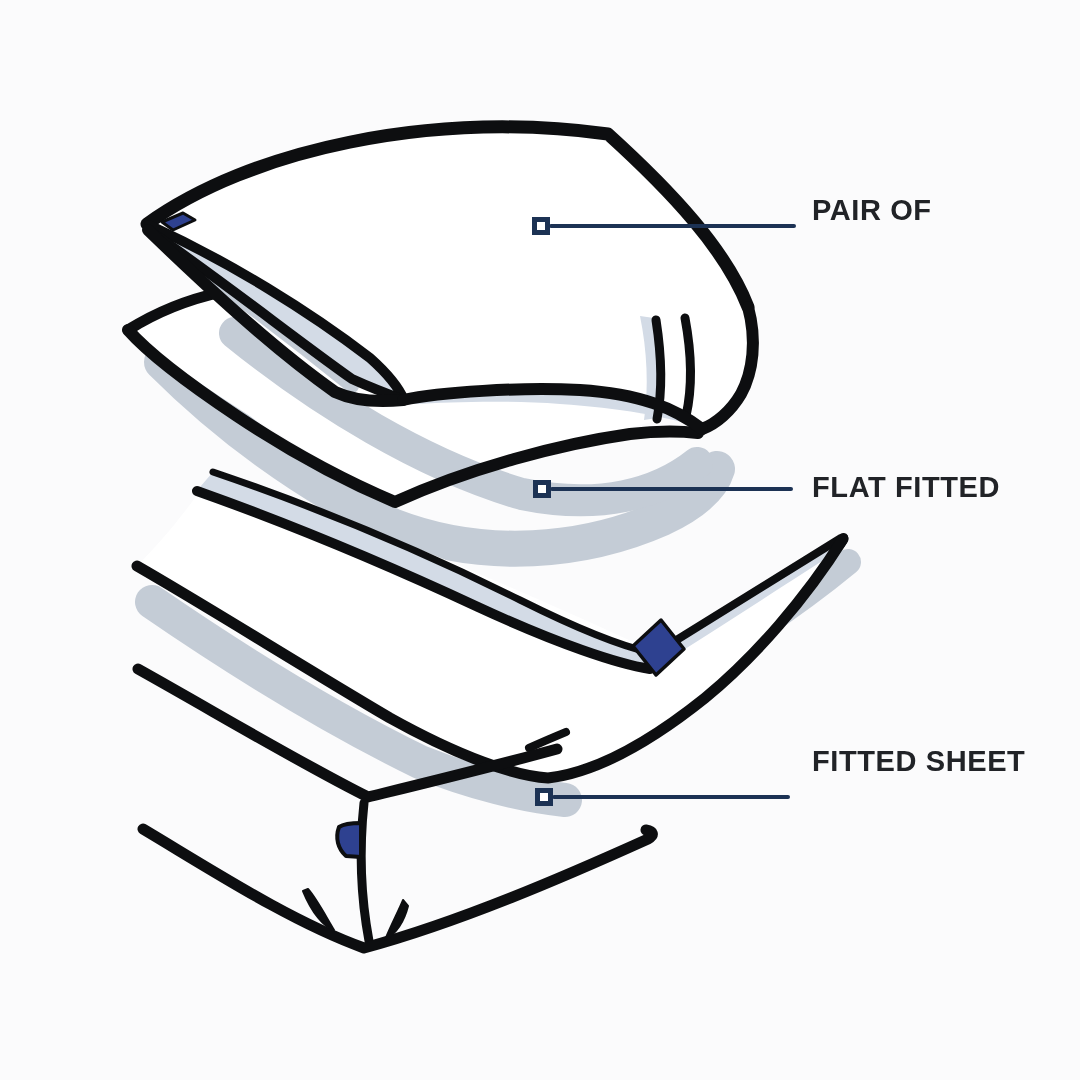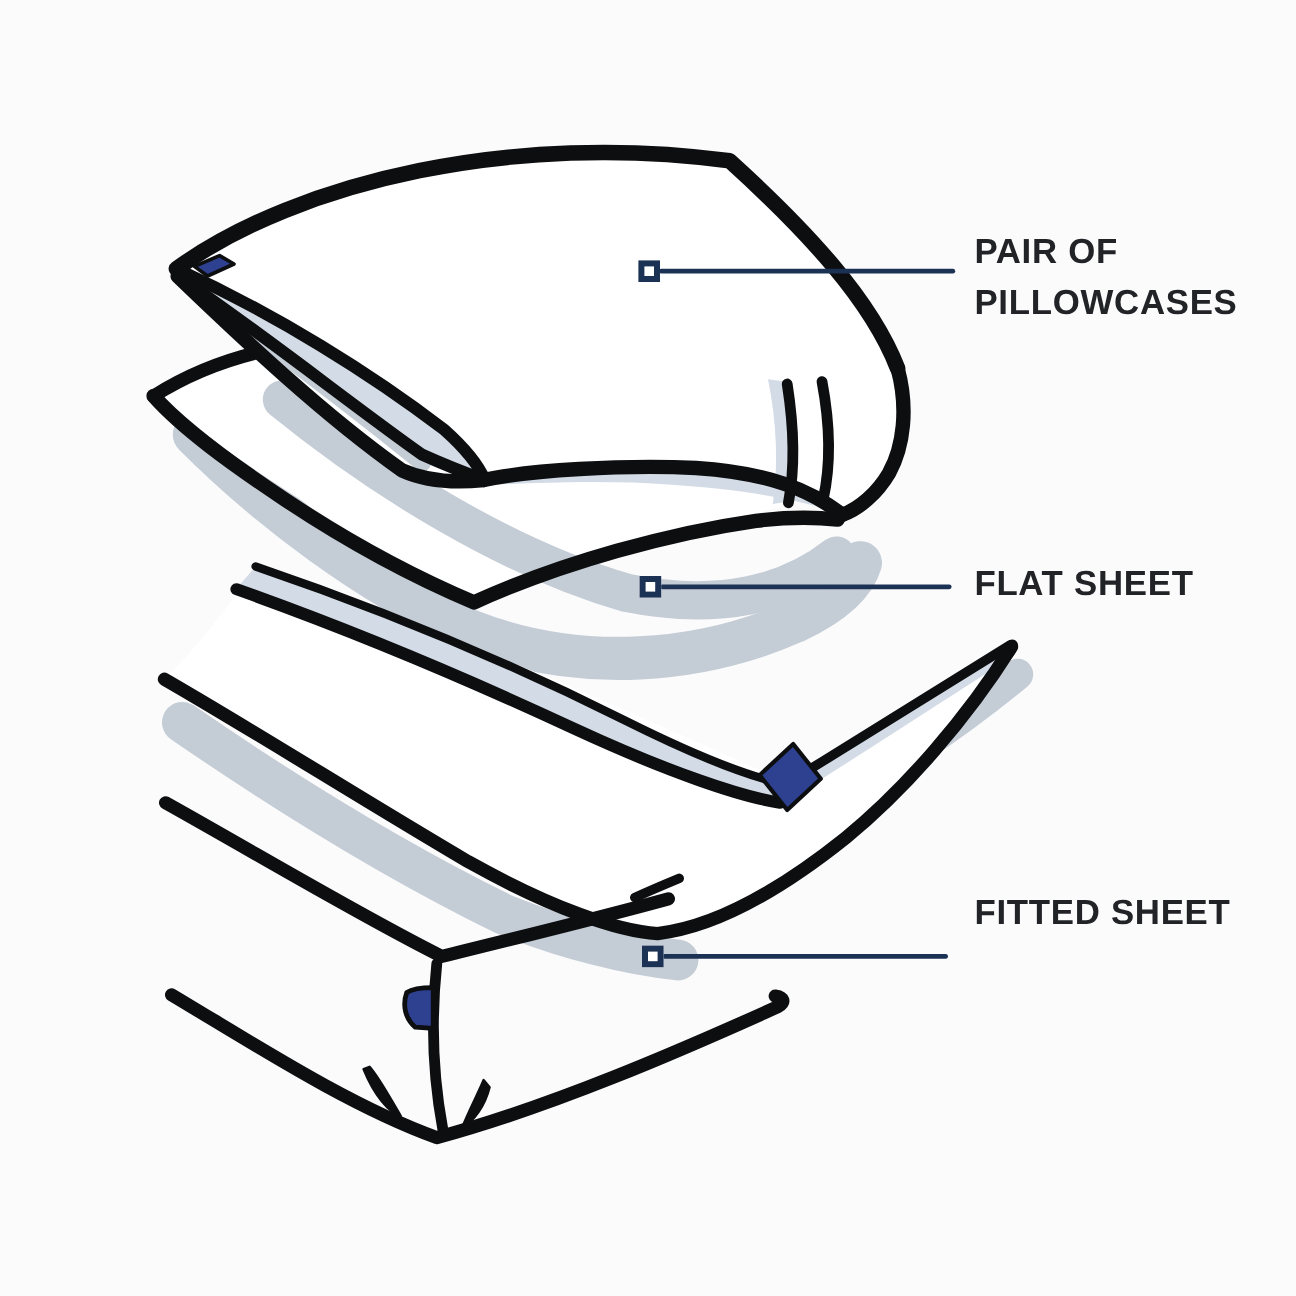--- a/index.html
+++ b/index.html
@@ -54,20 +54,21 @@
   .label {
     position: absolute;
     color: #212327;
     font-size: 29px;
     font-weight: 700;
     letter-spacing: 0.6px;
     white-space: nowrap;
   }
   .label--twoline {
     line-height: 43px;
+    text-align: center;
   }
   .label--oneline {
     line-height: 34px;
   }
 </style>
 </head>
 <body>
 
 <div class="stage">
 
@@ -130,28 +131,27 @@
       <path fill="#0d0e10" stroke="#0d0e10" stroke-width="2" stroke-linejoin="round" d="M303,891 C312,913 324,927 334,930 C325,915 316,898 308,889 Z"></path>
       <path fill="#0d0e10" stroke="#0d0e10" stroke-width="2" stroke-linejoin="round" d="M408,906 C404,922 395,934 385,940 C391,925 399,910 403,900 Z"></path>
     </g>
   </svg>
 
   <div>
     <div class="callout-line" style="left:549px; top:224px; width:247px;"></div>
     <div class="callout-square" style="left:532px; top:217px;"></div>
     <div class="label label--twoline" style="left:812px; top:189px;">
       <div>PAIR OF</div>
-      <div>PILLOWCASES</div>
     </div>
   </div>
 
   <div>
     <div class="callout-line" style="left:550px; top:487px; width:243px;"></div>
     <div class="callout-square" style="left:533px; top:480px;"></div>
-    <div class="label label--oneline" style="left:812px; top:470px;">FLAT SHEET</div>
+    <div class="label label--oneline" style="left:812px; top:470px;">FLAT FITTED</div>
   </div>
 
   <div>
     <div class="callout-line" style="left:552px; top:795px; width:238px;"></div>
     <div class="callout-square" style="left:535px; top:788px;"></div>
     <div class="label label--oneline" style="left:812px; top:744px;">FITTED SHEET</div>
   </div>
 
 </div>
 

